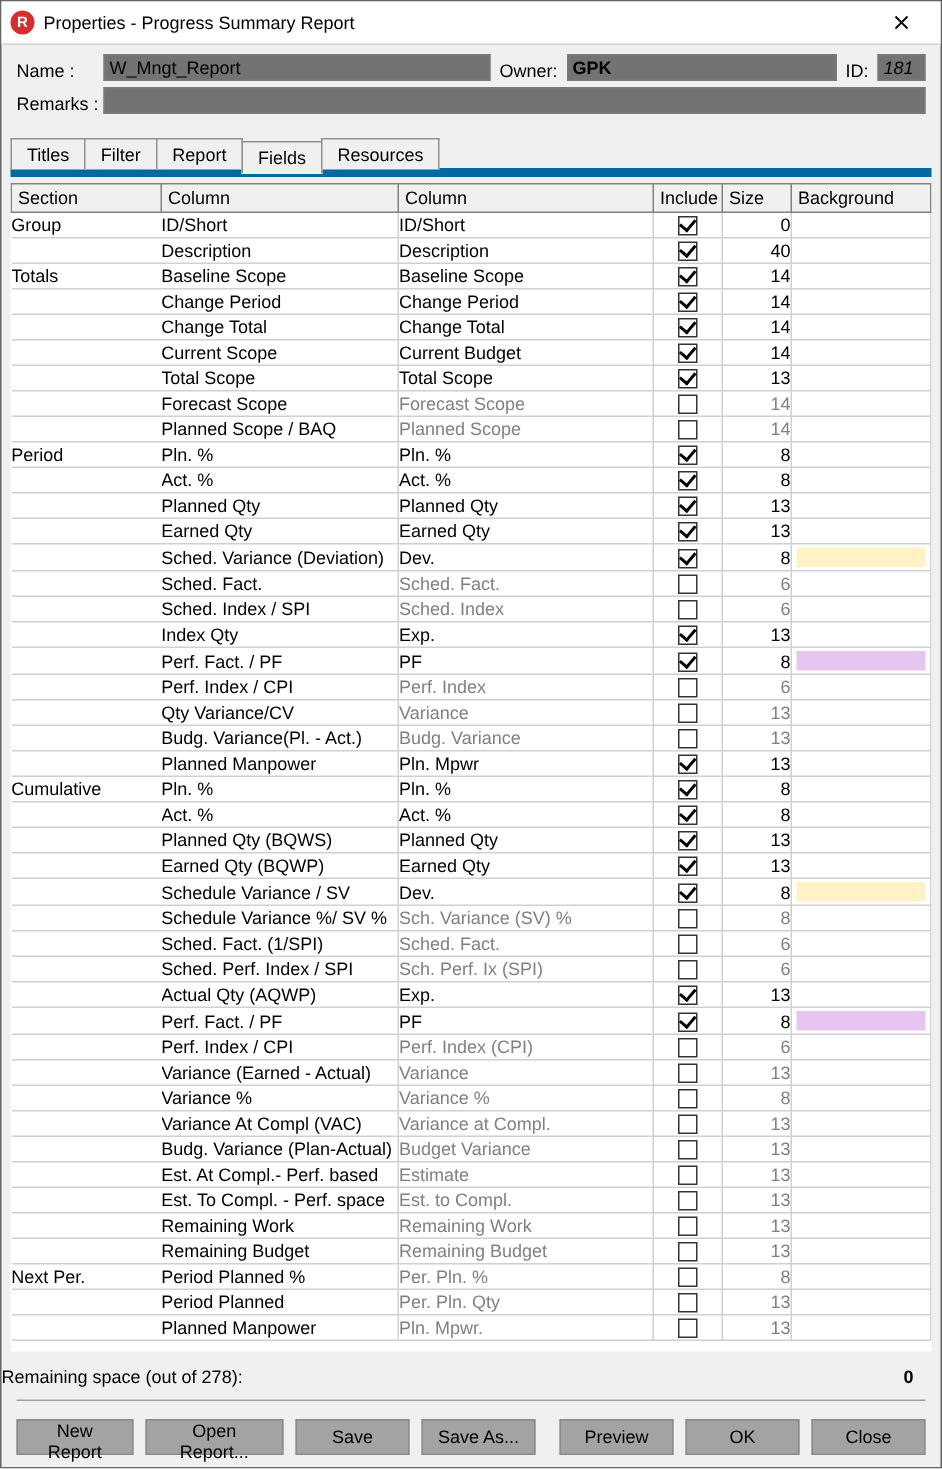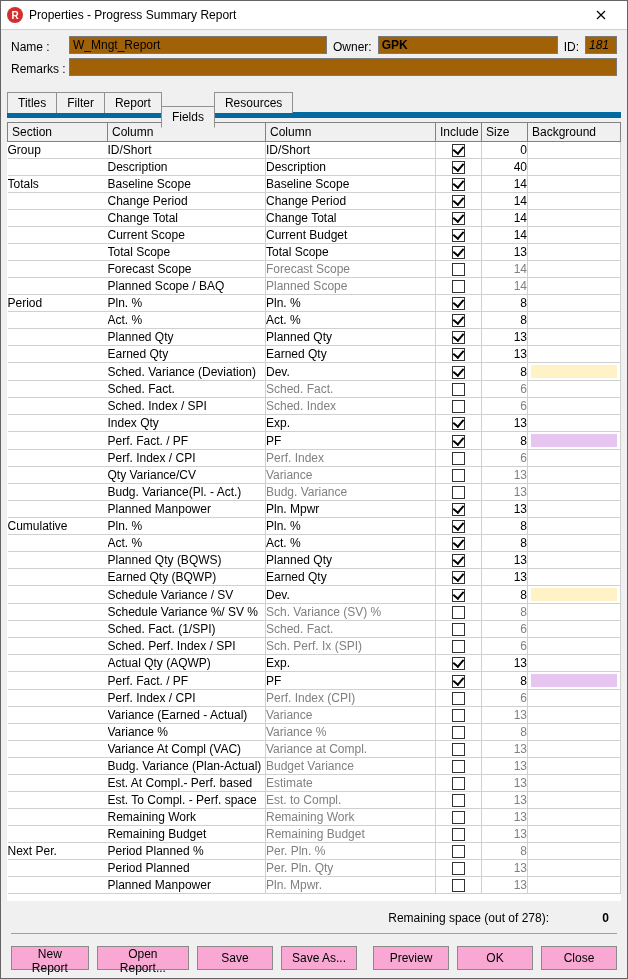--- a/index.html
+++ b/index.html
@@ -5,43 +5,43 @@
 html,body{margin:0;padding:0;height:100%;font-family:"Segoe UI",Tahoma,sans-serif;font-size:12px;color:#000;background:#fff}
 .window{width:628px;height:979px;display:flex;flex-direction:column;background:#f0f0f0;box-sizing:border-box;border:1px solid #646464}
 .titlebar{height:28px;display:flex;align-items:center;padding:0 6px;background:#fff;border-bottom:1px solid #d0d0d0}
 .titlebar .app-icon{width:16px;height:16px;border-radius:50%;background:#d32f2f;color:#fff;font-size:10px;font-weight:bold;display:flex;align-items:center;justify-content:center;margin-right:6px}
 .titlebar .title{flex:1}
 .titlebar .close{width:40px;height:28px;display:flex;align-items:center;justify-content:center;cursor:pointer}
 .titlebar .close svg{width:10px;height:10px}
 .form-area{padding:6px 10px 4px 10px}
 .form-row{display:flex;align-items:flex-end;gap:6px;margin-bottom:4px}
 .form-label{white-space:nowrap}
-.form-input{border:1px solid #7a7a7a;background:#a16207;height:18px;padding:0 3px;font:inherit;box-sizing:border-box}
+.form-input{border:1px solid #7a7a7a;background:#737373;height:18px;padding:0 3px;font:inherit;box-sizing:border-box}
 .tabs-wrap{padding:0 6px}
 .tabs{display:flex;align-items:center;border-bottom:6px solid #0369a1;margin-top:6px}
 .tab{padding:3px 10px;border:1px solid #919191;border-bottom:none;margin-right:-1px;background:#f0f0f0;cursor:pointer;position:relative;top:1px}
-.tab.active{background:#f0f0f0;border-bottom:1px solid #f0f0f0;top:16px}
+.tab.active{background:#f0f0f0;border-bottom:1px solid #f0f0f0;top:4px}
 .grid-wrap{flex:1;margin:4px 6px 0 6px;background:#fff;border:0;overflow:hidden}
 .grid{width:100%;border-collapse:collapse;table-layout:fixed}
 .grid th{background:#f0f0f0;border:1px solid #828282;border-top:1px solid #828282;font-weight:normal;text-align:left;padding:2px 4px;height:18px;box-sizing:border-box}
 .grid td{border-bottom:1px solid #d0d0d0;padding:0;height:17px;vertical-align:middle;box-sizing:border-box}
 .section-top td{border-top:1px solid #000}
 .cell-text{padding:0 4px;white-space:nowrap;overflow:hidden;text-overflow:clip}
 .cell-input-like{border-left:1px solid #d0d0d0;border-right:1px solid #d0d0d0;padding:0 3px;white-space:nowrap;overflow:hidden}
 .dim{color:#808080}
 .cell-include{text-align:center;border-left:1px solid #d0d0d0;border-right:1px solid #d0d0d0}
 .cell-size{text-align:right;padding:0 3px;border-right:1px solid #d0d0d0}
 .cell-bg{border-right:1px solid #d0d0d0}
 .swatch{height:13px;margin:2px 3px}
 .chk{width:13px;height:13px;border:1px solid #333;display:inline-block;vertical-align:middle;background:#fff;position:relative;box-sizing:border-box}
 .chk.on::after{content:"";position:absolute;left:2px;top:-1px;width:5px;height:8px;border:solid #000;border-width:0 2px 2px 0;transform:rotate(40deg)}
-.footer-info{display:flex;justify-content:flex-end;align-items:center;gap:20px;padding:10px 18px 4px 0}
+.footer-info{display:flex;justify-content:space-between;align-items:center;padding:10px 18px 4px 0}
 .footer-info .val{font-weight:bold;width:40px;text-align:right}
 .button-bar{display:flex;gap:8px;padding:8px 10px;border-top:0}
-.btn{min-width:76px;height:24px;border:1px solid #8a8a8a;background:#f9a8d4;font:inherit;cursor:pointer;padding:0 8px}
+.btn{min-width:76px;height:24px;border:1px solid #8a8a8a;background:#a3a3a3;font:inherit;cursor:pointer;padding:0 8px}
 .spacer{flex:1}
 hr.sep{border:none;border-top:1px solid #a0a0a0;margin:4px 10px}
 </style>
 </head>
 <body>
 
 <div class="window">
 
   <div class="titlebar">
     <div class="app-icon">R</div>

